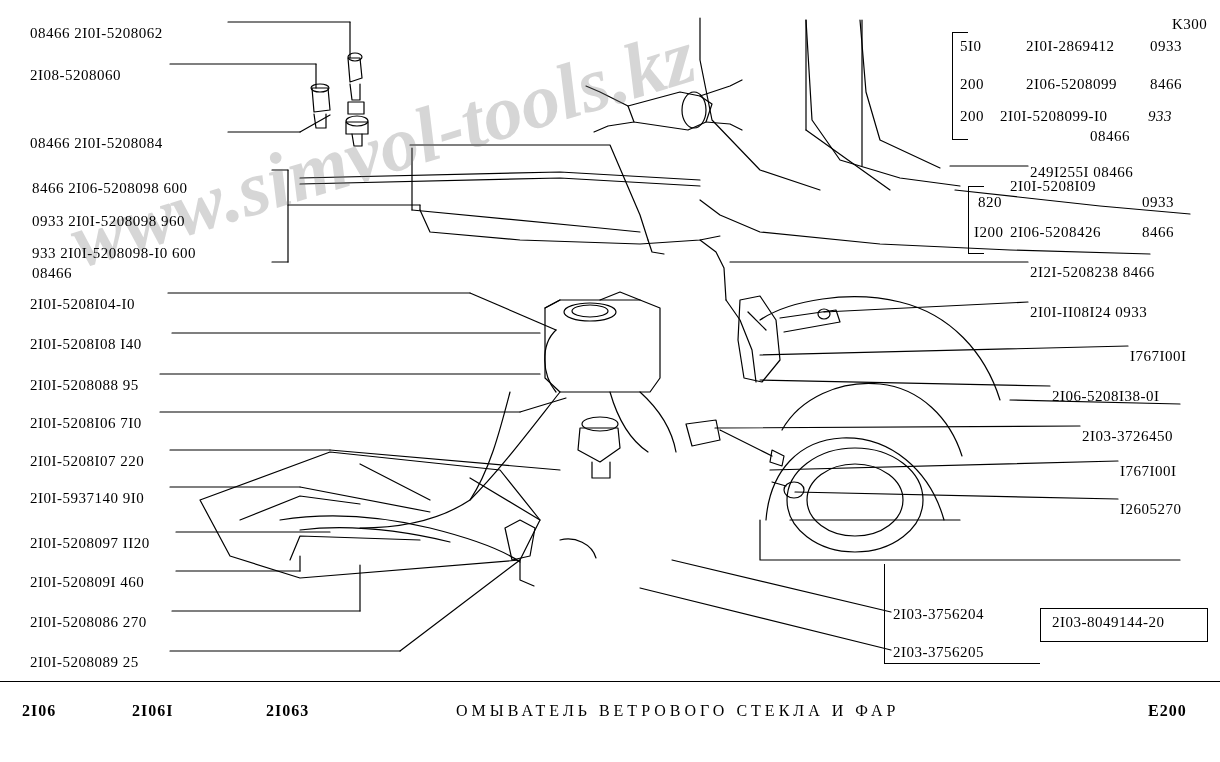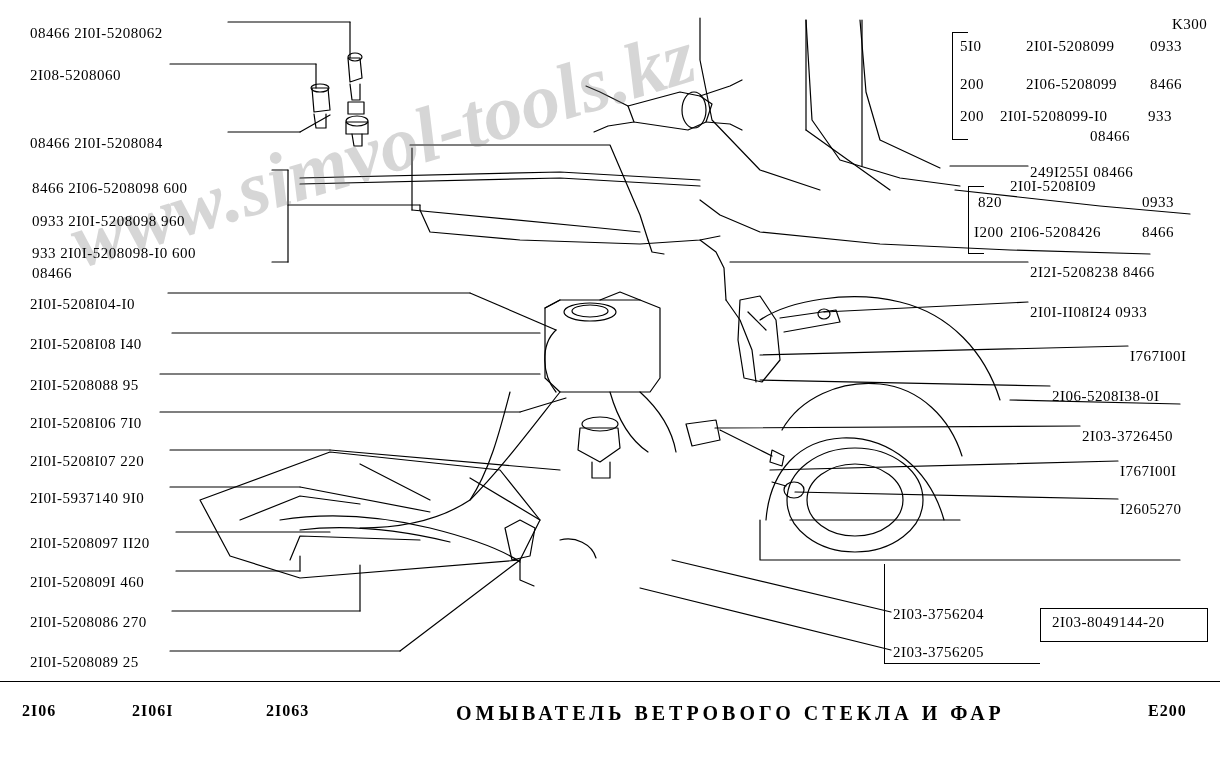--- a/index.html
+++ b/index.html
@@ -43,22 +43,22 @@
   }
   .footer-item {
     position: absolute;
     font-family: "Liberation Serif", serif;
     font-size: 16px;
     font-weight: bold;
     letter-spacing: 1px;
     white-space: nowrap;
   }
   .footer-title {
-    font-size: 20px;
-    font-weight: bold;
+    font-size: 16px;
+    font-weight: normal;
     letter-spacing: 4px;
   }
   .wm {
     position: absolute;
     left: 60px;
     top: 200px;
     width: 1100px;
     height: 420px;
     pointer-events: none;
     color: rgba(120,120,120,0.30);
@@ -257,30 +257,30 @@
   <div class="lbl" style="left:1082px; top:428px;">2I03-3726450</div>
   <div class="lbl" style="left:1120px; top:463px;">I767I00I</div>
   <div class="lbl" style="left:1120px; top:501px;">I2605270</div>
   <div class="lbl" style="left:893px; top:606px;">2I03-3756204</div>
   <div class="lbl" style="left:893px; top:644px;">2I03-3756205</div>
 
   <div class="lbl" style="left:1172px; top:16px;">K300</div>
 
   <div class="box" style="left:952px; top:32px; width:16px; height:108px; border-right:none;"></div>
   <div class="lbl" style="left:960px; top:38px;">5I0</div>
-  <div class="lbl" style="left:1026px; top:38px;">2I0I-5208099</div>
+  <div class="lbl" style="left:1026px; top:38px;">2I0I-2869412</div>
   <div class="lbl" style="left:1150px; top:38px;">0933</div>
 
   <div class="lbl" style="left:960px; top:76px;">200</div>
   <div class="lbl" style="left:1026px; top:76px;text-align:right;">2I06-5208099</div>
   <div class="lbl" style="left:1150px; top:76px;">8466</div>
 
   <div class="lbl" style="left:960px; top:108px;">200</div>
   <div class="lbl" style="left:1000px; top:108px;">2I0I-5208099-I0</div>
-  <div class="lbl" style="left:1148px; top:108px;">933</div>
+  <div class="lbl" style="left:1148px; top:108px;font-style:italic;">933</div>
 
   <div class="lbl" style="left:1090px; top:128px;">08466</div>
 
   <div class="box" style="left:968px; top:186px; width:16px; height:68px; border-right:none;"></div>
   <div class="lbl" style="left:978px; top:194px;">820</div>
   <div class="lbl" style="left:1010px; top:178px;">2I0I-5208I09</div>
   <div class="lbl" style="left:1142px; top:194px;">0933</div>
 
   <div class="lbl" style="left:974px; top:224px;">I200</div>
   <div class="lbl" style="left:1010px; top:224px;">2I06-5208426</div>

